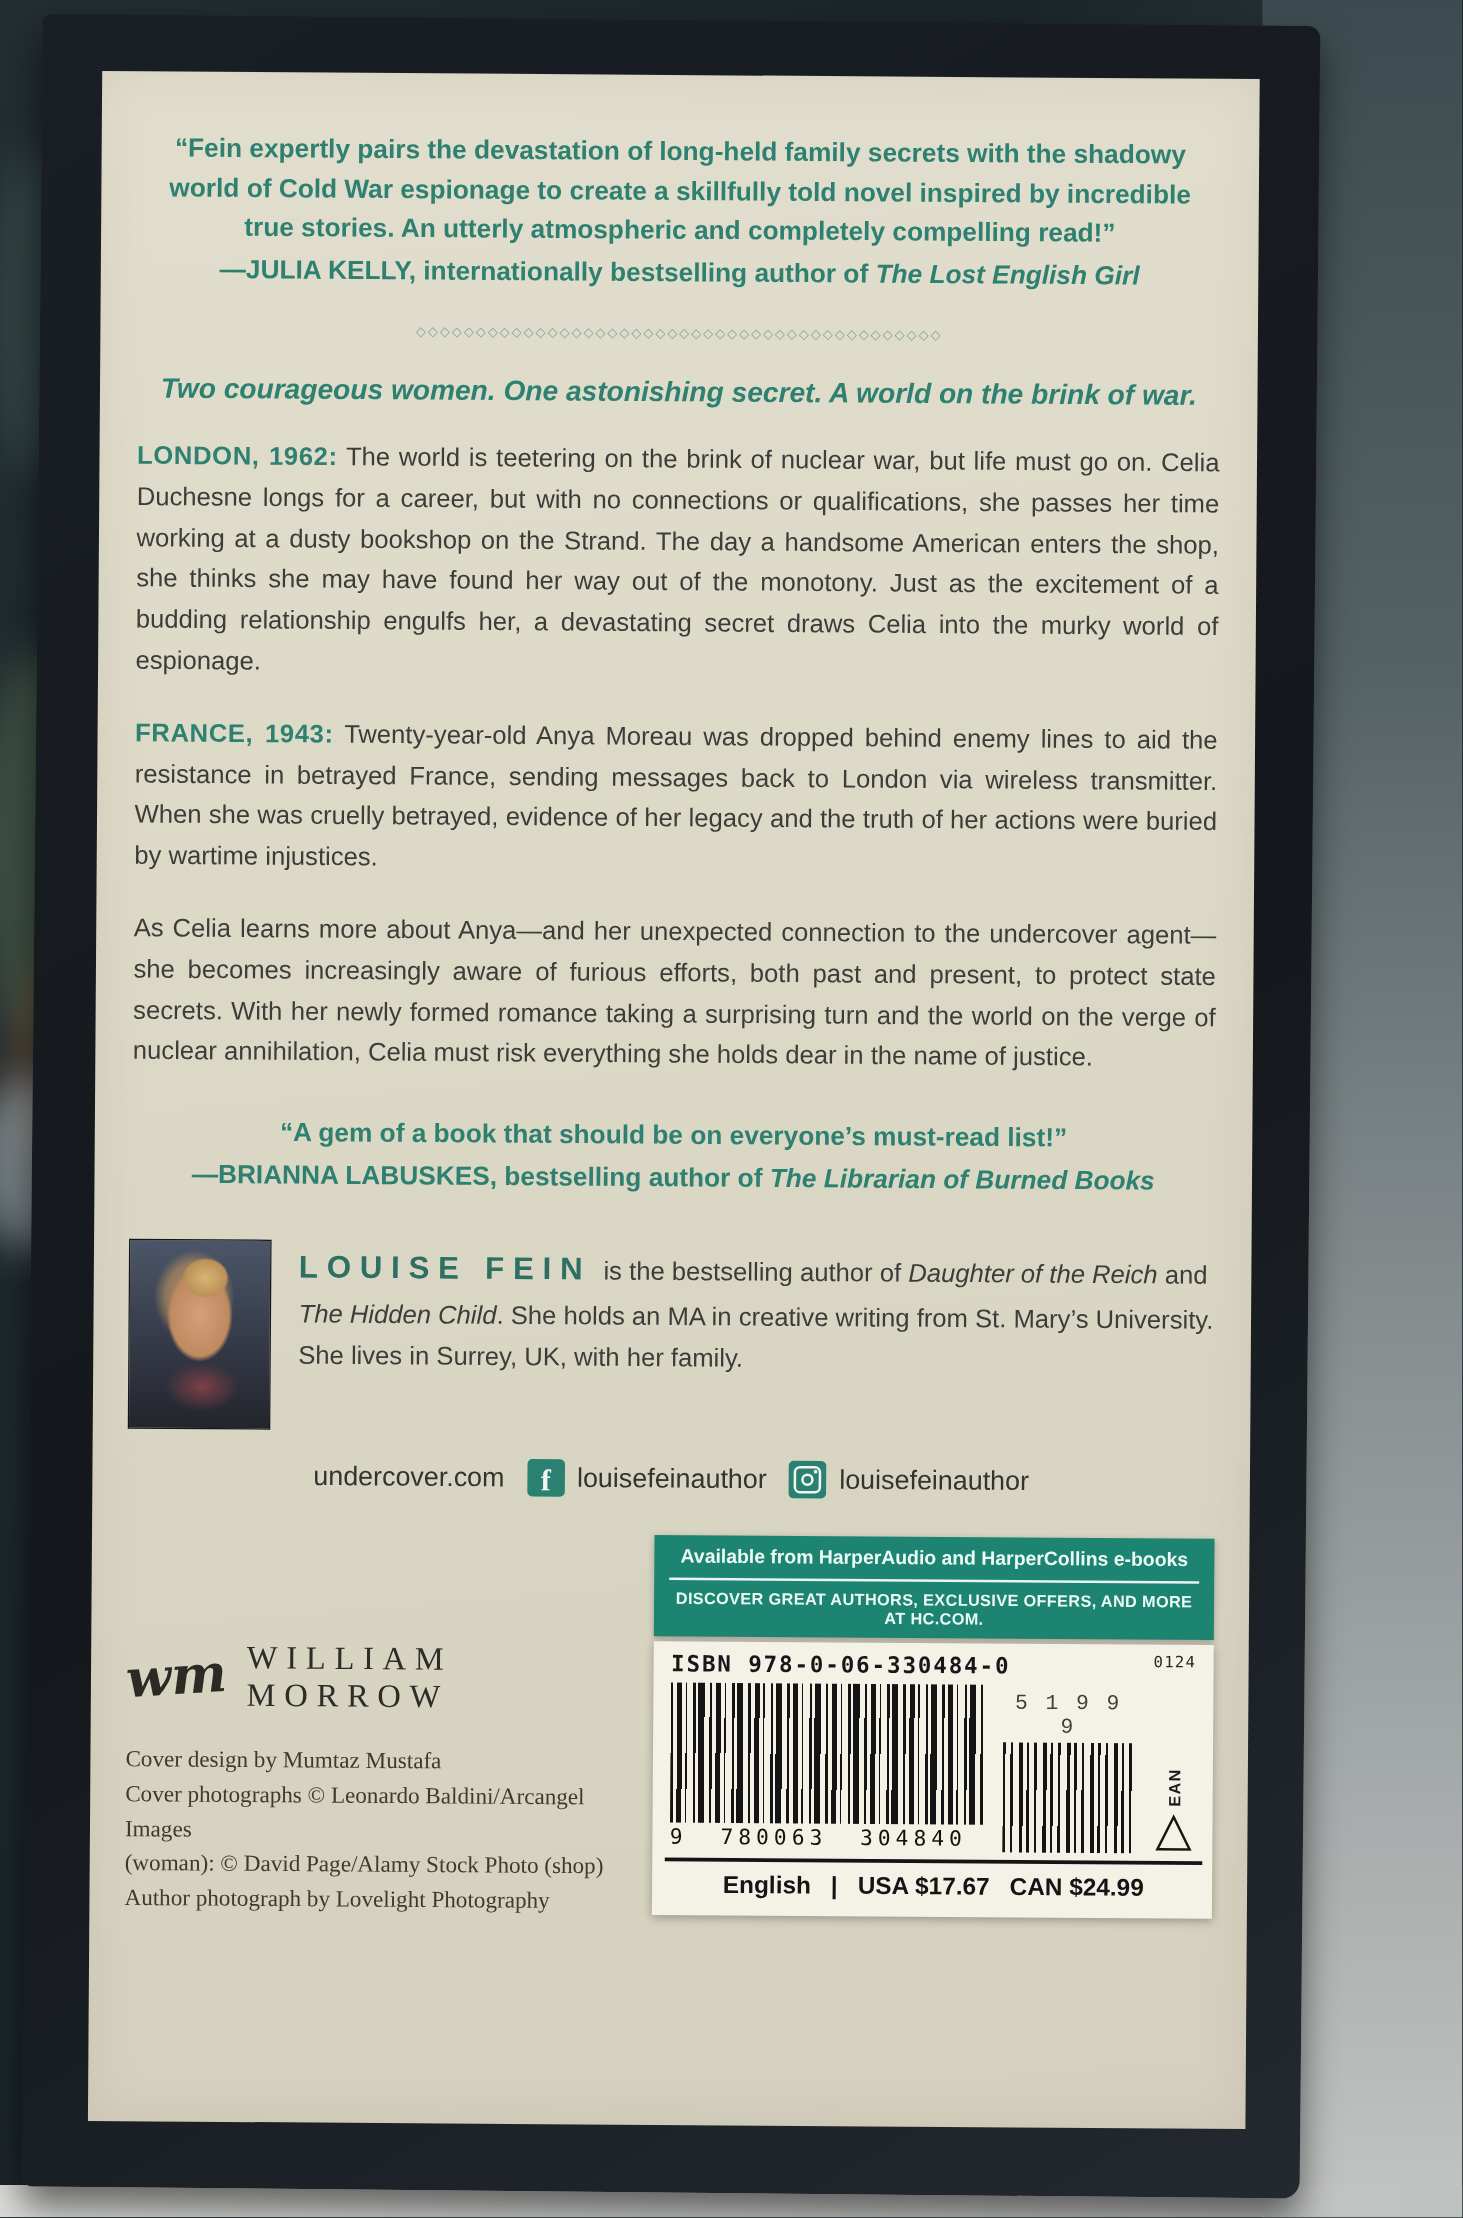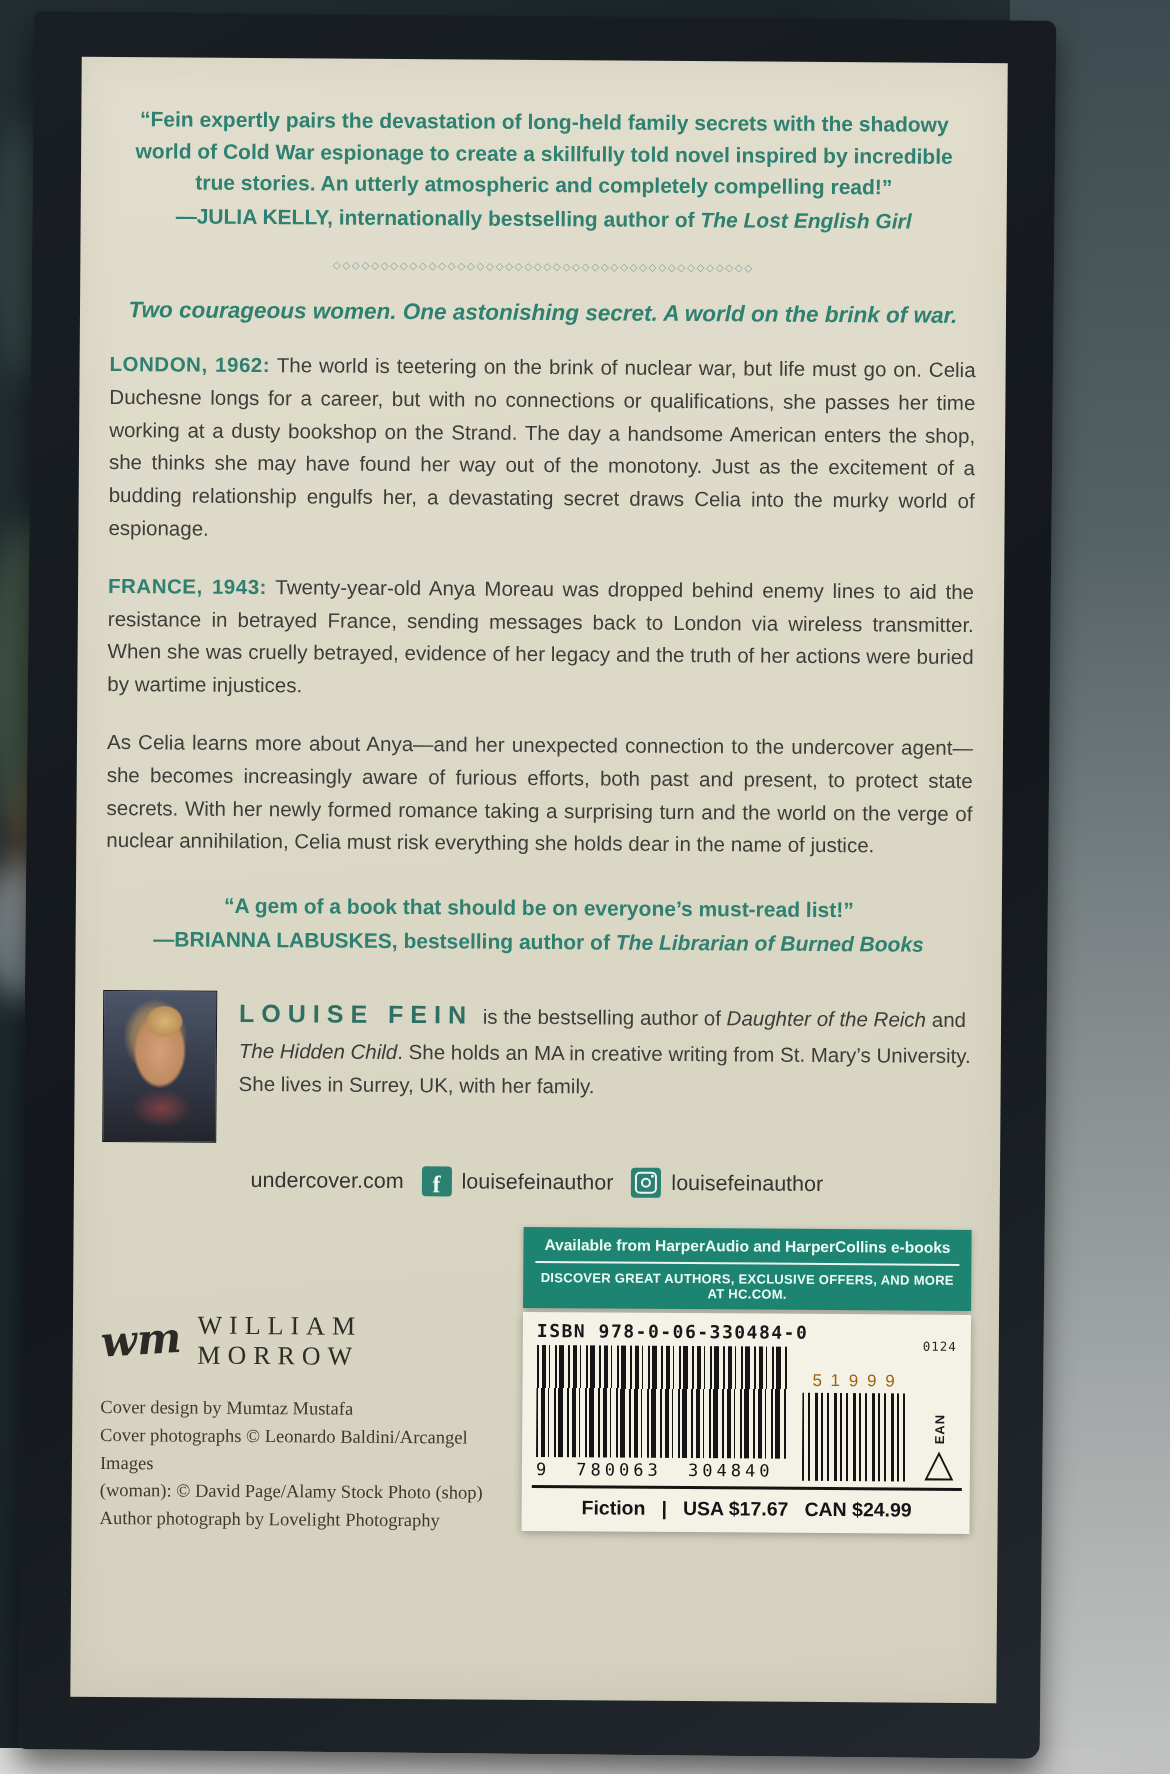--- a/index.html
+++ b/index.html
@@ -71,33 +71,33 @@
   .banner{background:#1e8472;color:#eafaf4;text-align:center;padding:9px 10px 8px 10px;
     box-shadow:0 2px 6px rgba(0,0,0,.25);}
   .banner-l1{font-weight:700;font-size:15.5px;}
   .banner-sep{height:2px;background:rgba(255,255,255,.9);margin:7px 2px;}
   .banner-l2{font-weight:700;font-size:13px;letter-spacing:.3px;}
   .barcode-box{background:#f4f2e6;margin-top:4px;padding:8px 12px 6px 14px;position:relative;
     box-shadow:0 2px 8px rgba(0,0,0,.3);}
   .isbn-row{font-family:"DejaVu Sans Mono",monospace;font-size:18px;color:#17171a;
     letter-spacing:1.5px;font-weight:700;}
   .corner-code{position:absolute;right:14px;top:6px;font-family:"DejaVu Sans Mono",monospace;
-    font-size:12.5px;letter-spacing:1px;color:#26262a;font-weight:400;margin-top:18px;}
+    font-size:12.5px;letter-spacing:1px;color:#26262a;font-weight:400;}
   .bars-row{display:flex;align-items:flex-end;gap:14px;margin-top:4px;}
   .main-col{width:252px;}
   .bars{background-color:#f4f2e6;}
   .bars.main{height:112px;
     background-image:repeating-linear-gradient(90deg,
       #141414 0 2px,#f4f2e6 2px 5px,#141414 5px 9px,#f4f2e6 9px 12px,
       #141414 12px 13px,#f4f2e6 13px 18px,#141414 18px 20px,#f4f2e6 20px 22px,
       #141414 22px 27px,#f4f2e6 27px 31px);}
   .main-digits{font-family:"DejaVu Sans Mono",monospace;font-size:17px;color:#111;
     letter-spacing:4px;word-spacing:12px;margin-top:2px;}
   .supp-col{width:104px;text-align:center;}
-  .supp-digits{font-family:Liberation Sans, sans-serif;font-size:17px;color:#a16207;
+  .supp-digits{font-family:Liberation Mono, monospace;font-size:17px;color:#404040;
     letter-spacing:2px;margin-bottom:2px;}
   .bars.supp{height:88px;
     background-image:repeating-linear-gradient(90deg,
       #141414 0 2px,#f4f2e6 2px 6px,#141414 6px 8px,#f4f2e6 8px 13px,
       #141414 13px 16px,#f4f2e6 16px 19px);}
   .ean-col{flex:1;display:flex;flex-direction:column;align-items:center;justify-content:flex-end;
     gap:2px;padding-bottom:2px;}
   .ean-label{writing-mode:vertical-rl;transform:rotate(180deg);font-size:13px;font-weight:700;
     color:#1b1b1e;letter-spacing:1px;}
   .ean-triangle{font-size:38px;line-height:.9;color:#141414;}
@@ -199,21 +199,21 @@
                 <div class="supp-digits">5 1 9 9 9</div>
                 <div class="bars supp"></div>
               </div>
               <div class="ean-col">
                 <span class="ean-label">EAN</span>
                 <span class="ean-triangle">△</span>
               </div>
             </div>
             <div class="bc-rule"></div>
             <div class="price-row">
-              <span>Fiction</span>
+              <span>English</span>
               <span>|</span>
               <span>USA $17.67</span>
               <span>CAN $24.99</span>
             </div>
           </div>
         </div>
       </div>
 
     </div>
   </div>

